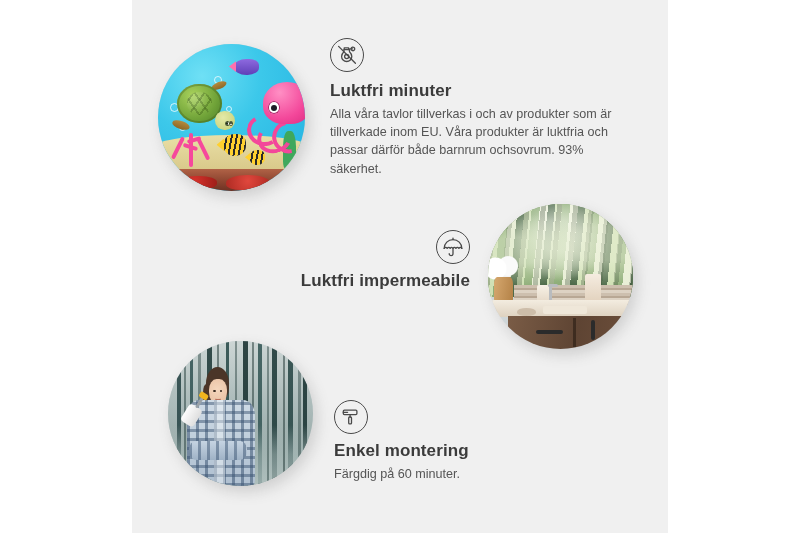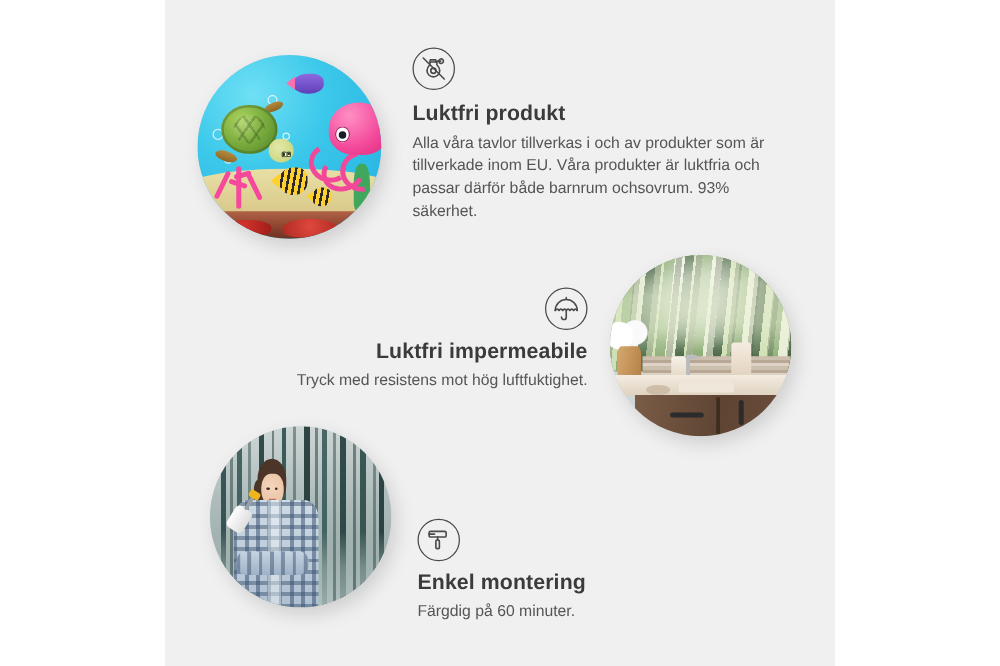--- a/index.html
+++ b/index.html
@@ -397,21 +397,21 @@
   
   #feature-odour { left: 330px; top: 38px; width: 290px; }
   #feature-odour .feat-title { margin-top: 9px; }
 
   
   #feature-water { left: 195px; top: 230px; width: 275px; text-align: right; }
   #feature-water .feat-icon { margin-left: auto; }
   #feature-water .feat-body { font-size: 12.6px; }
 
   
-  #feature-mount { left: 334px; top: 415px; width: 280px; }
+  #feature-mount { left: 334px; top: 400px; width: 280px; }
 </style>
 </head>
 <body>
 
 <div id="stage">
 
   <div class="panel"></div>
 
   <div class="circle-img" id="circle-ocean">
     <div class="scene">
@@ -497,35 +497,34 @@
     <div class="feat-icon">
       <svg width="24" height="24" viewBox="0 0 24 24" fill="none" stroke="#4a4a4a" stroke-width="1.3" stroke-linecap="round" stroke-linejoin="round">
         <path d="M6.6 13.4a5.1 5.1 0 0 0 5.1 5.1 5.1 5.1 0 0 0 5.1-5.1c0-2.3-1.4-3.7-2.3-4.6V6.6h-5.6v2.2c-0.9 0.9-2.3 2.3-2.3 4.6z"></path>
         <path d="M9.2 6.6V4.9h4.4v1.7"></path>
         <path d="M14.6 5.9h2.9"></path>
         <path d="M17.5 4.2a1.8 1.8 0 1 1 0 3.5 1.8 1.8 0 0 1 0-3.5z"></path>
         <circle cx="11.7" cy="13.6" r="2.1"></circle>
         <path d="M3.6 3.4 20.4 20.2"></path>
       </svg>
     </div>
-    <div class="feat-title">Luktfri produkt</div>
+    <div class="feat-title">Luktfri minuter</div>
     <div class="feat-body">Alla våra tavlor tillverkas i och av produkter som är tillverkade inom EU. Våra produkter är luktfria och passar därför både barnrum ochsovrum. 93% säkerhet.</div>
   </div>
 
   <div class="feature" id="feature-water">
     <div class="feat-icon">
       <svg width="24" height="24" viewBox="0 0 24 24" fill="none" stroke="#4a4a4a" stroke-width="1.3" stroke-linecap="round" stroke-linejoin="round">
         <path d="M3.2 13.4c0-4.9 3.9-8.8 8.8-8.8s8.8 3.9 8.8 8.8"></path>
         <path d="M3.2 13.4c0.9-1.5 2.1-1.5 3 0 0.9-1.5 2.1-1.5 3 0 0.9-1.5 2.1-1.5 2.8 0 0.8-1.5 2-1.5 2.9 0 0.9-1.5 2.1-1.5 3 0 0.9-1.5 2.1-1.5 2.9 0"></path>
         <path d="M12 13.4v5.3a1.9 1.9 0 0 1-3.8 0"></path>
         <path d="M12 4.6V3.1"></path>
       </svg>
     </div>
     <div class="feat-title">Luktfri impermeabile</div>
-    <div class="feat-body">Tryck med resistens mot hög luftfuktighet.</div>
   </div>
 
   <div class="feature" id="feature-mount">
     <div class="feat-icon">
       <svg width="24" height="24" viewBox="0 0 24 24" fill="none" stroke="#4a4a4a" stroke-width="1.3" stroke-linecap="round" stroke-linejoin="round">
         <rect x="4.3" y="5.1" width="13.6" height="4.5" rx="1.1"></rect>
         <path d="M11.1 9.6v2.4"></path>
         <path d="M8.6 7.3H4.3"></path>
         <rect x="9.7" y="12" width="2.8" height="6.9" rx="0.9"></rect>
       </svg>

